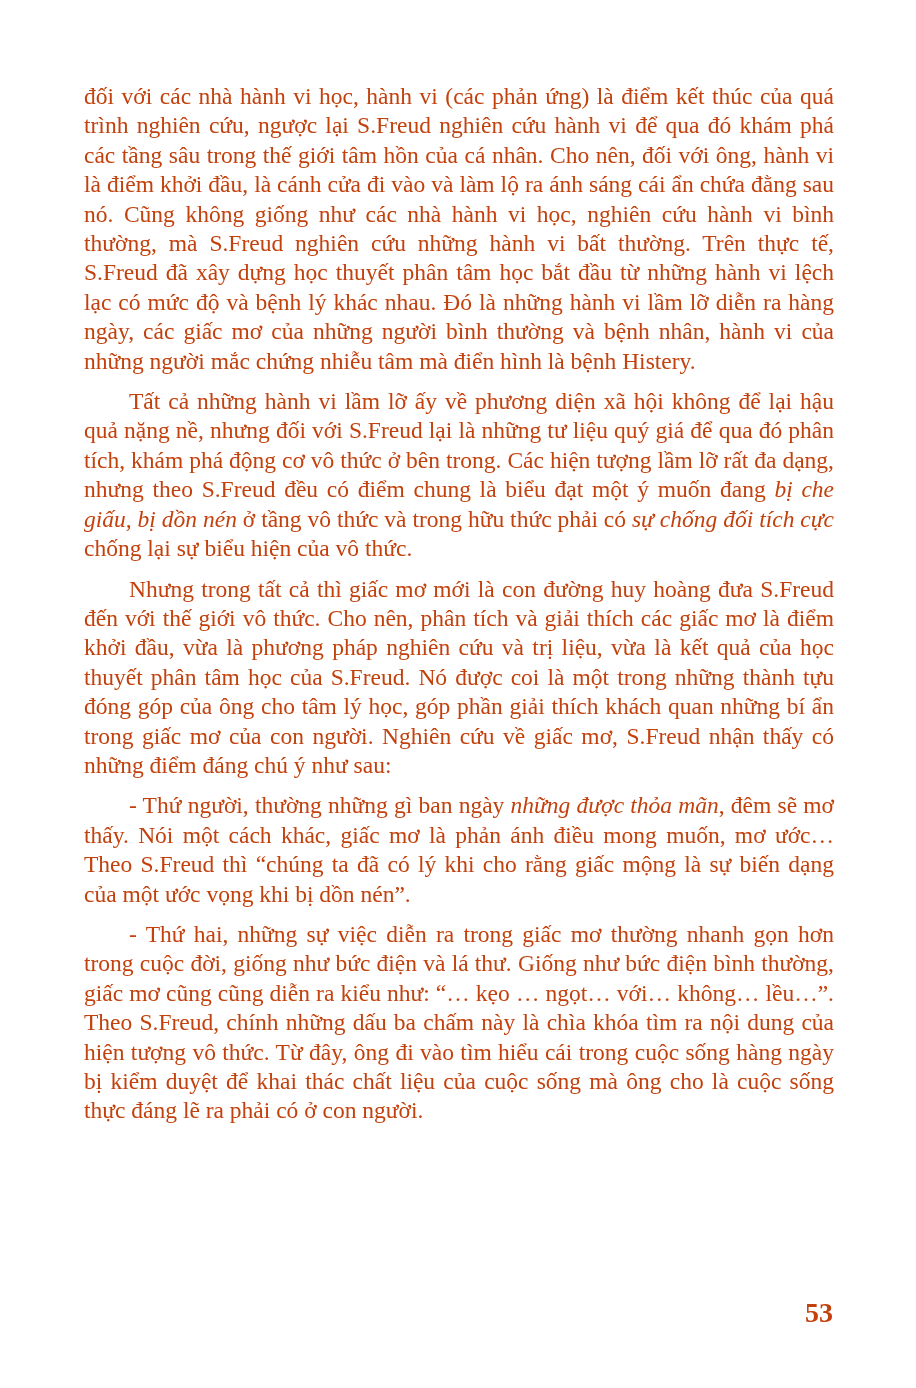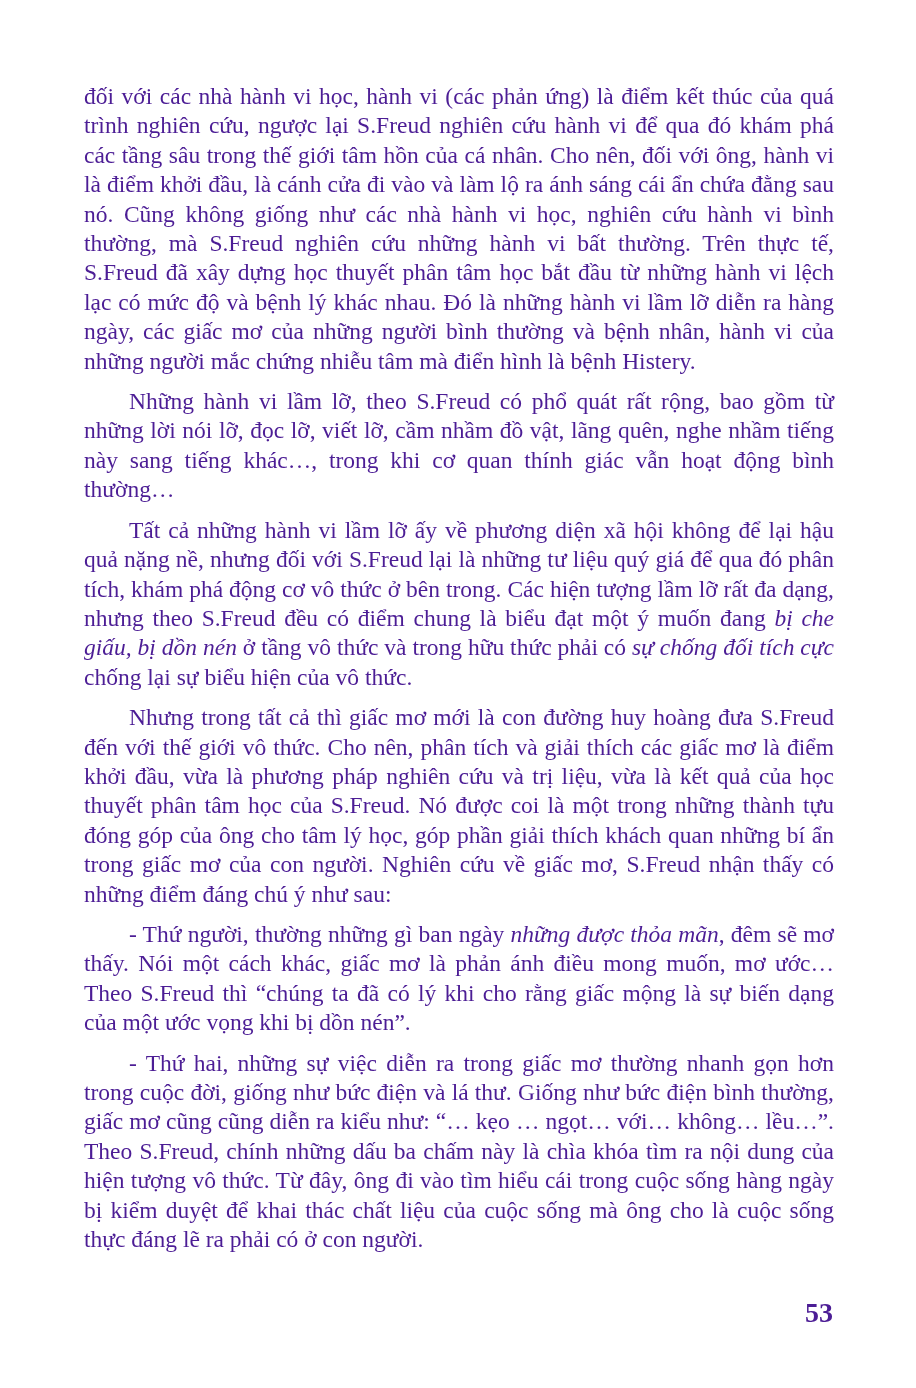--- a/index.html
+++ b/index.html
@@ -7,21 +7,21 @@
     padding: 0;
     background: #ffffff;
   }
   .page {
     position: relative;
     width: 916px;
     height: 1388px;
     background: #ffffff;
     overflow: hidden;
     font-family: "Liberation Serif", "DejaVu Serif", serif;
-    color: #4c1d95;
+    color: #c2410c;
   }
   .text-block {
     position: absolute;
     left: 84px;
     top: 82px;
     width: 750px;
     font-size: 23.5px;
     line-height: 29.4px;
     text-align: justify;
   }
@@ -43,20 +43,19 @@
     font-weight: bold;
     line-height: 30px;
   }
 </style>
 </head>
 <body>
 
 <div class="page">
   <div class="text-block">
       <p class="para"><span>đối với các nhà hành vi học, hành vi (các phản ứng) là điểm kết thúc của quá trình nghiên cứu, ngược lại S.Freud nghiên cứu hành vi để qua đó khám phá các tầng sâu trong thế giới tâm hồn của cá nhân. Cho nên, đối với ông, hành vi là điểm khởi đầu, là cánh cửa đi vào và làm lộ ra ánh sáng cái ẩn chứa đằng sau nó. Cũng không giống như các nhà hành vi học, nghiên cứu hành vi bình thường, mà S.Freud nghiên cứu những hành vi bất thường. Trên thực tế, S.Freud đã xây dựng học thuyết phân tâm học bắt đầu từ những hành vi lệch lạc có mức độ và bệnh lý khác nhau. Đó là những hành vi lầm lỡ diễn ra hàng ngày, các giấc mơ của những người bình thường và bệnh nhân, hành vi của những người mắc chứng nhiễu tâm mà điển hình là bệnh Histery.</span></p>
-      <p class="para indent"><span>Những hành vi lầm lỡ, theo S.Freud có phổ quát rất rộng, bao gồm từ những lời nói lỡ, đọc lỡ, viết lỡ, cầm nhầm đồ vật, lãng quên, nghe nhầm tiếng này sang tiếng khác…, trong khi cơ quan thính giác vẫn hoạt động bình thường…</span></p>
       <p class="para indent"><span>Tất cả những hành vi lầm lỡ ấy về phương diện xã hội không để lại hậu quả nặng nề, nhưng đối với S.Freud lại là những tư liệu quý giá để qua đó phân tích, khám phá động cơ vô thức ở bên trong. Các hiện tượng lầm lỡ rất đa dạng, nhưng theo S.Freud đều có điểm chung là biểu đạt một ý muốn đang </span><i>bị che giấu, bị dồn nén</i><span> ở tầng vô thức và trong hữu thức phải có </span><i>sự chống đối tích cực</i><span> chống lại sự biểu hiện của vô thức.</span></p>
       <p class="para indent"><span>Nhưng trong tất cả thì giấc mơ mới là con đường huy hoàng đưa S.Freud đến với thế giới vô thức. Cho nên, phân tích và giải thích các giấc mơ là điểm khởi đầu, vừa là phương pháp nghiên cứu và trị liệu, vừa là kết quả của học thuyết phân tâm học của S.Freud. Nó được coi là một trong những thành tựu đóng góp của ông cho tâm lý học, góp phần giải thích khách quan những bí ẩn trong giấc mơ của con người. Nghiên cứu về giấc mơ, S.Freud nhận thấy có những điểm đáng chú ý như sau:</span></p>
       <p class="para indent"><span>- Thứ người, thường những gì ban ngày </span><i>những được thỏa mãn</i><span>, đêm sẽ mơ thấy. Nói một cách khác, giấc mơ là phản ánh điều mong muốn, mơ ước… Theo S.Freud thì “chúng ta đã có lý khi cho rằng giấc mộng là sự biến dạng của một ước vọng khi bị dồn nén”.</span></p>
       <p class="para indent"><span>- Thứ hai, những sự việc diễn ra trong giấc mơ thường nhanh gọn hơn trong cuộc đời, giống như bức điện và lá thư. Giống như bức điện bình thường, giấc mơ cũng cũng diễn ra kiểu như: “… kẹo … ngọt… với… không… lều…”. Theo S.Freud, chính những dấu ba chấm này là chìa khóa tìm ra nội dung của hiện tượng vô thức. Từ đây, ông đi vào tìm hiểu cái trong cuộc sống hàng ngày bị kiểm duyệt để khai thác chất liệu của cuộc sống mà ông cho là cuộc sống thực đáng lẽ ra phải có ở con người.</span></p>
     </div>
   <div class="page-number">53</div>
 </div>
 
 </body></html>

